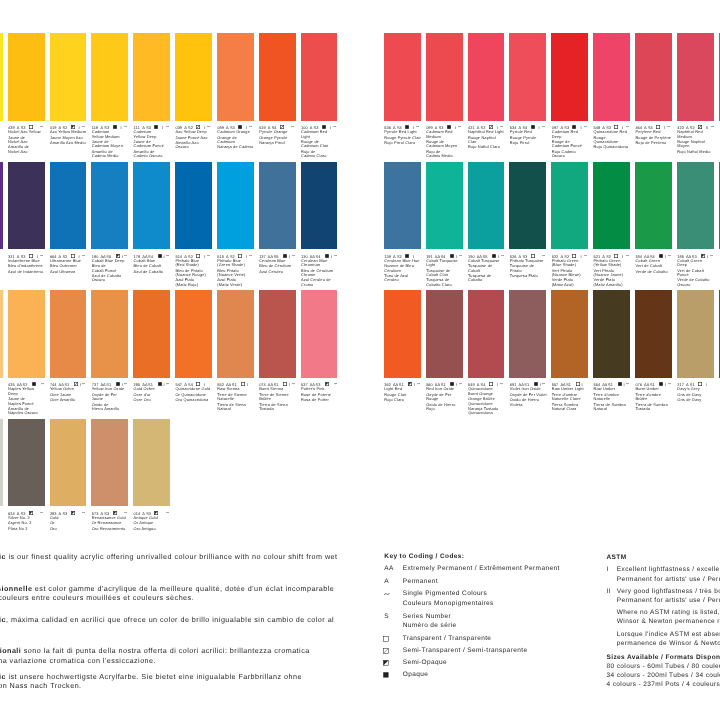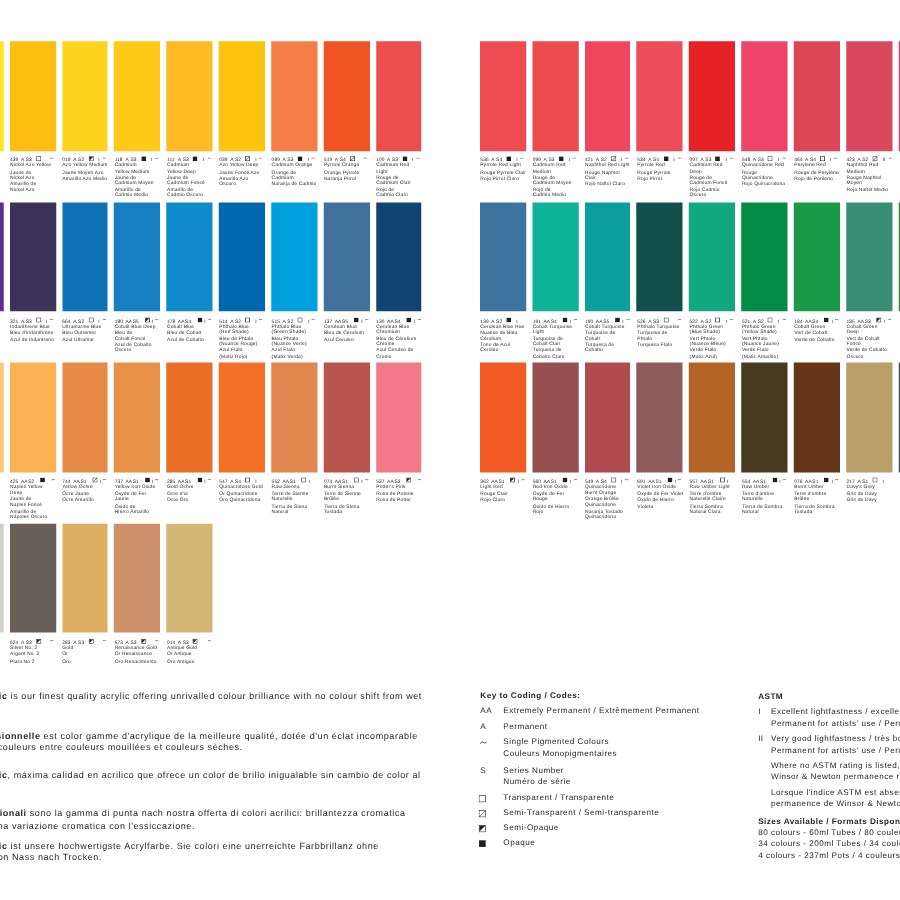--- a/index.html
+++ b/index.html
@@ -1014,24 +1014,24 @@
           <rect x="0.85" y="0.85" width="10.3" height="10.3" fill="none" stroke="#231f20" stroke-width="1.7"></rect>
         </svg>
       </span>
       <span style="position:absolute;left:28.7px">I</span>
     </div>
     <div class="nm" style="left: 677.25px; top: 387.3px; width: 40.9px;"><div>Davy's Grey</div><div style="margin-top:1.0px">Gris de Davy</div><div style="margin-top:1.0px">Gris de Davy</div></div>
     <div class="chip" style="left: 718.7px; top: 290.1px; width: 36.9px; height: 87.6px; background: rgb(75, 80, 83);"></div>
     <div class="ftxt" style="left: -72.25px; top: 553.2px;"><span class="fb">Professional Acrylic</span><span> is our finest quality acrylic offering unrivalled colour brilliance with no colour shift from wet</span></div>
     <div class="ftxt" style="left: -74.6781px; top: 584.6px;"><span class="fb">L'Acrylique Professionnelle</span><span> est color gamme d'acrylique de la meilleure qualité, dotée d'un éclat incomparable</span></div>
     <div class="ftxt" style="left: -1.8px; top: 594.3px;"><span>couleurs entre couleurs mouillées et couleurs sèches.</span></div>
-    <div class="ftxt" style="left: -72.25px; top: 615.8px;"><span class="fb">Professional Acrylic</span><span>, máxima calidad en acrilico que ofrece un color de brillo inigualable sin cambio de color al</span></div>
-    <div class="ftxt" style="left: -88.7469px; top: 647.2px;"><span class="fb">I colori acrilici Professionali</span><span> sono la gamma di punta nach nostra offerta di colori acrilici: brillantezza cromatica</span></div>
+    <div class="ftxt" style="left: -72.25px; top: 615.8px;"><span class="fb">Professional Acrylic</span><span>, máxima calidad en acrilici que ofrece un color de brillo inigualable sin cambio de color al</span></div>
+    <div class="ftxt" style="left: -88.7469px; top: 647.2px;"><span class="fb">I colori acrilici Professionali</span><span> sono la fait di punta della nostra offerta di colori acrilici: brillantezza cromatica</span></div>
     <div class="ftxt" style="left: -1.8px; top: 656.9px;"><span>na variazione cromatica con l'essiccazione.</span></div>
-    <div class="ftxt" style="left: -72.25px; top: 672.5px;"><span class="fb">Professional Acrylic</span><span> ist unsere hochwertigste Acrylfarbe. Sie colori eine unerreichte Farbbrillanz ohne</span></div>
+    <div class="ftxt" style="left: -72.25px; top: 672.5px;"><span class="fb">Professional Acrylic</span><span> ist unsere hochwertigste Acrylfarbe. Sie bietet eine inigualable Farbbrillanz ohne</span></div>
     <div class="ftxt" style="left: -1.8px; top: 682.2px;"><span>on Nass nach Trocken.</span></div>
     <div class="ktxt fb" style="left: 384.3px; top: 553.9px;">Key to Coding / Codes:</div>
     <div class="ksym" style="left: 384.3px; top: 566.4px;">AA</div>
     <div class="ksym" style="left: 402.7px; top: 566.4px;">Extremely Permanent / Extrêmement Permanent</div>
     <div class="ksym" style="left: 384.3px; top: 578.5px;">A</div>
     <div class="ksym" style="left: 402.7px; top: 578.5px;">Permanent</div>
     <div class="ksvg" style="left: 384.1px; top: 592.8px; width: 6px; height: 2.6px;">
       <svg style="display:block;width:6.0px;height:2.6px" viewBox="0 0 12 5">
         <path d="M0.8 3.4 C1.9 0.3 4.0 0.3 5.7 1.9 C7.3 3.5 9.3 3.5 10.5 1.0" fill="none" stroke="#231f20" stroke-width="1.35" stroke-linecap="round"></path>
       </svg>

